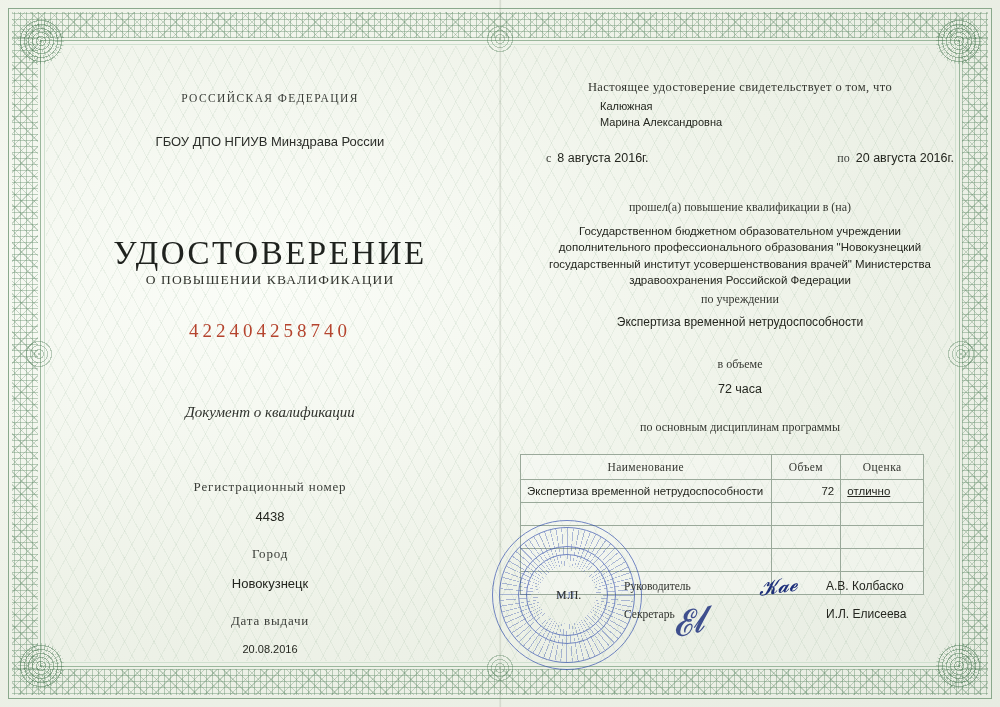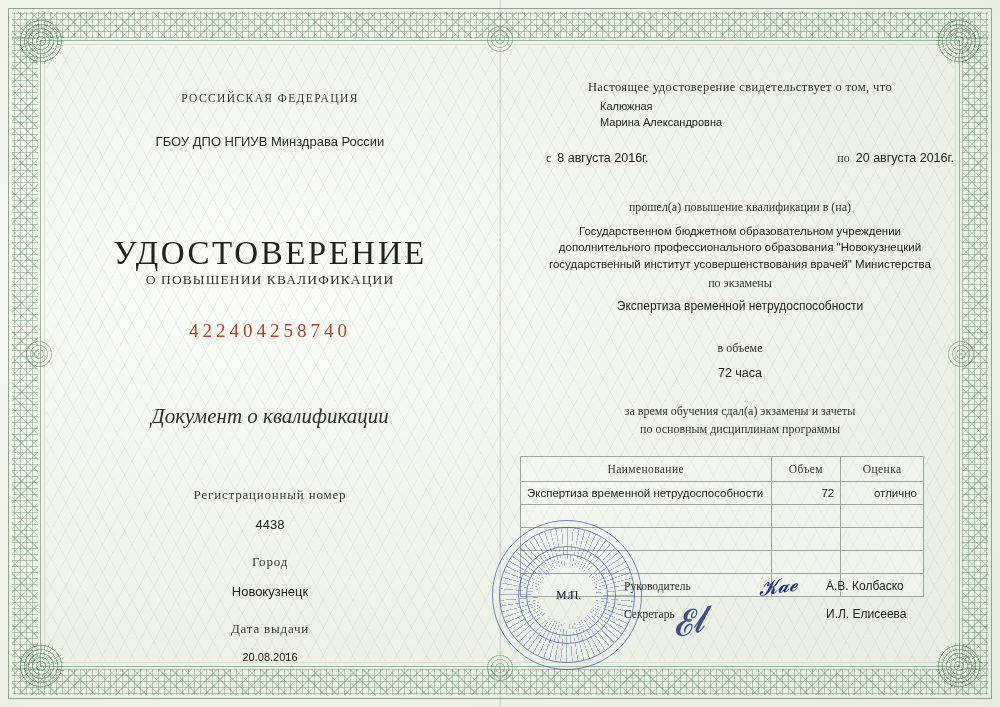--- a/index.html
+++ b/index.html
@@ -152,21 +152,21 @@
   .docnumber {
     font-family: "Liberation Serif", serif;
     font-size: 19px;
     letter-spacing: 4px;
     color: #b5442e;
     margin-top: 32px;
   }
   .qual-doc {
     font-family: "Liberation Serif", serif;
     font-style: italic;
-    font-size: 21px;
+    font-size: 15px;
     margin-top: 62px;
     color: #2f312c;
   }
   .reg-label {
     font-family: "Liberation Serif", serif;
     font-size: 13px;
     letter-spacing: .8px;
     margin-top: 58px;
     color: #3a3d38;
   }
@@ -310,21 +310,21 @@
     letter-spacing: .4px;
   }
   table.grades td {
     font-family: "Liberation Sans", sans-serif;
     font-size: 11.5px;
     color: #24261f;
     padding: 0 6px;
   }
   td.c-name { width: 258px; }
   td.c-vol { width: 62px; text-align: right; padding-right: 10px; }
-  td.c-mark { width: 74px; text-align: right; }
+  td.c-mark { width: 74px; text-align: left; text-decoration: underline; }
 
   .signatures {
     position: absolute;
     left: 624px;
     top: 572px;
     width: 330px;
     font-size: 11.5px;
     color: #2f312c;
   }
   .sig-row {
@@ -467,30 +467,30 @@
         <span class="lbl">по</span>
         <span class="val">20 августа 2016г.</span>
       </div>
 
       <div class="passed">прошел(а) повышение квалификации в (на)</div>
 
       <div class="institution">
         <div>Государственном бюджетном образовательном учреждении</div>
         <div>дополнительного профессионального образования "Новокузнецкий</div>
         <div>государственный институт усовершенствования врачей" Министерства</div>
+        <div>здравоохранения Российской Федерации</div>
       </div>
 
-      <div class="by-program">по экзамены</div>
+      <div class="by-program">по учреждении</div>
       <div class="program-name">Экспертиза временной нетрудоспособности</div>
 
       <div class="volume-label">в объеме</div>
       <div class="volume-value">72 часа</div>
 
       <div class="exams-note">
-        <div>за время обучения сдал(а) экзамены и зачеты</div>
         <div>по основным дисциплинам программы</div>
       </div>
 
       <table class="grades">
         <thead>
           <tr>
             <th>Наименование</th>
             <th>Объем</th>
             <th>Оценка</th>
           </tr>

